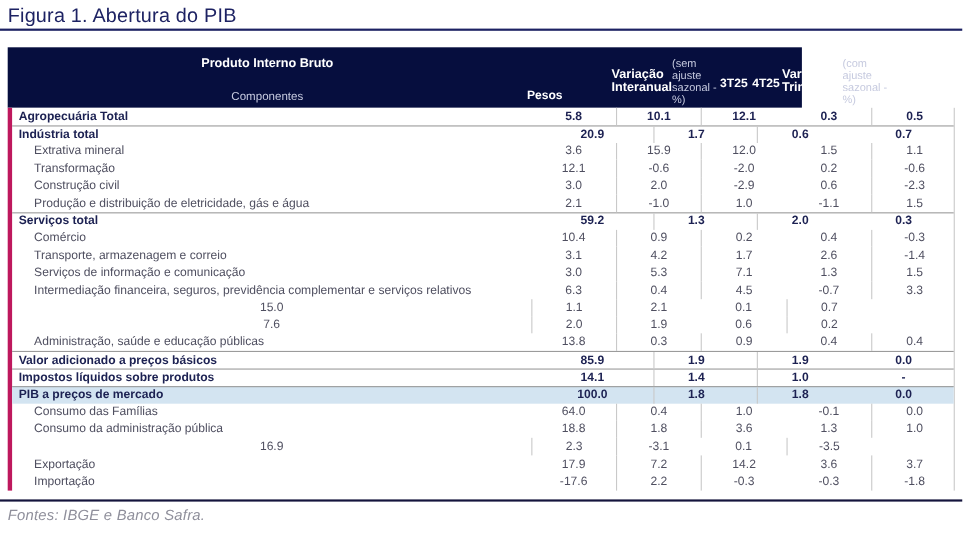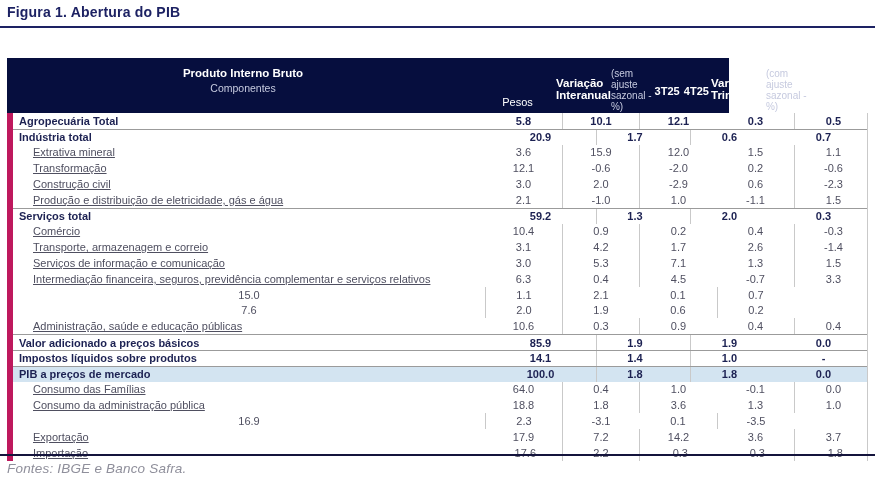--- a/index.html
+++ b/index.html
@@ -1,55 +1,55 @@
 <!DOCTYPE html>
 <html><head>
 <meta charset="utf-8">
 <style>
   html,body{margin:0;padding:0;}
   body{
     width:875px;height:495px;background:#ffffff;position:relative;
     font-family:"Liberation Sans", sans-serif;overflow:hidden;
   }
   .page-title{
-    position:absolute;left:7px;top:4px;font-size:14px;font-weight:bold;
+    position:absolute;left:7px;top:4px;font-size:18px;font-weight:normal;
     color:#1D2263;letter-spacing:.2px;white-space:nowrap;
   }
   .title-rule{position:absolute;left:0;top:26px;width:875px;height:2px;background:#1D2263;}
 
-  .tbl{position:absolute;left:7px;top:58px;width:722px;}
+  .tbl{position:absolute;left:7px;top:43px;width:722px;}
 
   
   .thead{
     background:#060E3E;color:#fff;height:55px;display:grid;
     grid-template-columns:472px 77px 155px 157px;box-sizing:border-box;
   }
   .th-name{display:flex;flex-direction:column;align-items:center;justify-content:flex-start;padding-top:9px;}
   .th-name .t1{font-size:11.5px;font-weight:bold;}
-  .th-name .t2{font-size:10.5px;color:#C6CADF;margin-top:3px;}
-  .th-pesos{display:flex;align-items:flex-end;justify-content:center;padding-bottom:5px;font-size:11px;font-weight:normal;}
+  .th-name .t2{font-size:10.5px;color:#C6CADF;margin-top:18px;}
+  .th-pesos{display:flex;align-items:flex-end;justify-content:flex-start;padding-bottom:5px;font-size:11px;font-weight:bold;}
   .th-group{display:flex;flex-direction:row;align-items:center;padding-top:7px;}
   .th-group .g1{font-size:11.5px;font-weight:bold;}
   .th-group .g2{font-size:10px;color:#C6CADF;margin-top:1px;}
   .th-sub{display:grid;grid-template-columns:1fr 1fr;width:100%;margin-top:3px;}
   .th-sub span{font-size:11px;font-weight:bold;text-align:center;}
 
   
   .tbody{
-    border-left:6px solid #be185d;border-right:1px solid #C9C9C9;
+    border-left:4px solid #be185d;border-right:1px solid #C9C9C9;
     box-sizing:border-box;width:861px;background:#fff;
   }
   .trow{
     display:grid;grid-template-columns:472px 77px 77px 78px 77px 78px;
     height:15.8px;align-items:center;box-sizing:border-box;font-size:11px;
   }
   .trow .label{white-space:nowrap;overflow:hidden;}
   .trow .num{text-align:center;white-space:nowrap;}
   .trow.sub{color:#4F4F60;}
-  .trow.sub .label{padding-left:20px;text-decoration:underline;}
+  .trow.sub .label{padding-left:20px;}
   .trow.section{color:#1C2152;font-weight:bold;}
   .trow.section .label{padding-left:6px;}
   .trow.highlight{background:#D3E4F1;color:#1C2152;font-weight:bold;}
   .trow.highlight .label{padding-left:6px;}
   .trow.divider{border-top:1px solid #9B9B9B;gap:17px;}
   .cell.c1,.cell.c2,.cell.c4{border-left:1px solid #C9C9C9;height:100%;display:flex;align-items:center;justify-content:center;}
 
   
   .footer-rule{position:absolute;left:0;top:454px;width:875px;height:2px;background:#14143C;}
   .source-note{
@@ -187,21 +187,21 @@
       </div>
       <div class="trow sub">
         <div class="cell num c0">7.6</div>
         <div class="cell num c1">2.0</div>
         <div class="cell num c2">1.9</div>
         <div class="cell num c3">0.6</div>
         <div class="cell num c4">0.2</div>
       </div>
       <div class="trow sub">
         <div class="cell label">Administração, saúde e educação públicas</div>
-        <div class="cell num c0">10.6</div>
+        <div class="cell num c0">13.8</div>
         <div class="cell num c1">0.3</div>
         <div class="cell num c2">0.9</div>
         <div class="cell num c3">0.4</div>
         <div class="cell num c4">0.4</div>
       </div>
       <div class="trow section divider">
         <div class="cell label">Valor adicionado a preços básicos</div>
         <div class="cell num c0">85.9</div>
         <div class="cell num c1">1.9</div>
         <div class="cell num c2">1.9</div>

